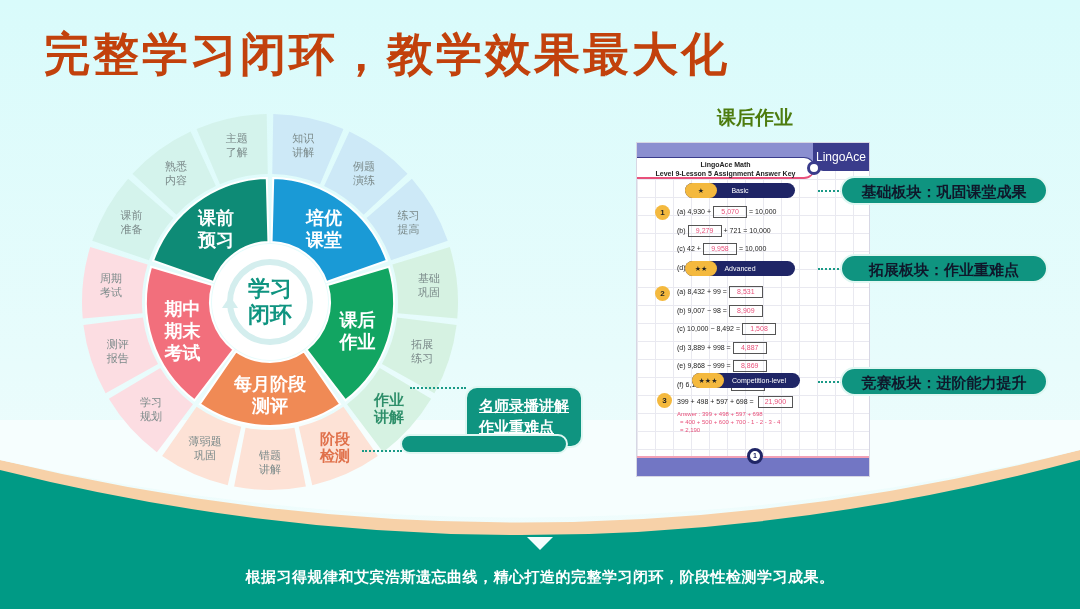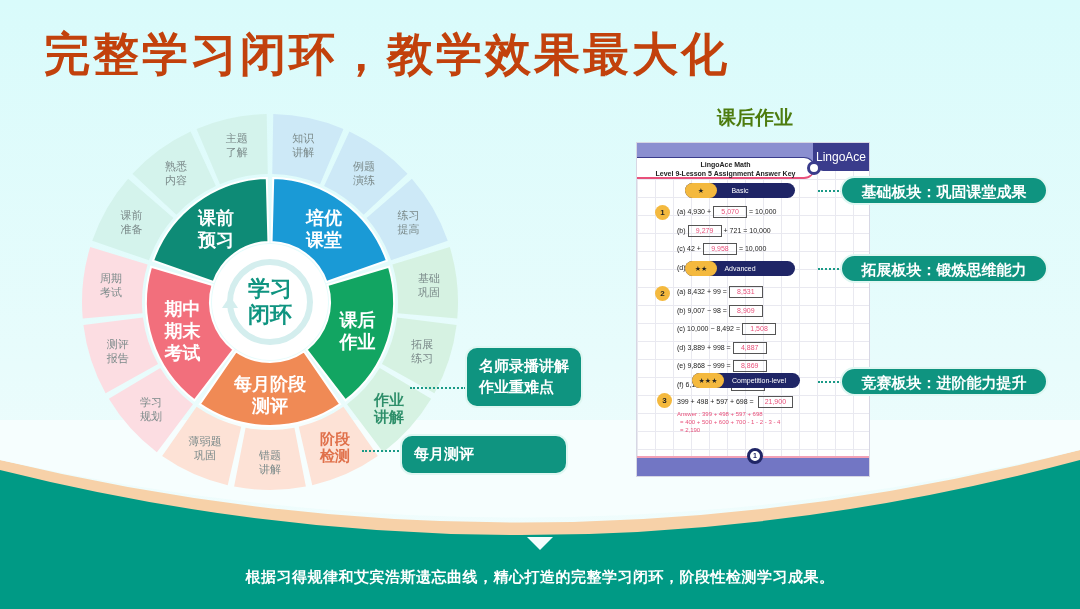--- a/index.html
+++ b/index.html
@@ -81,21 +81,21 @@
     display: inline-block; border: 1px solid #555; color: #e8507a; padding: 0 6px; min-width: 34px;
     text-align: center; line-height: 10px; margin: 0 2px;
   }
   .hw-explain { position: absolute; left: 40px; top: 267px; font-size: 6px; color: #e8507a; line-height: 8px; }
   .hw-bottom { position: absolute; left: 0; bottom: 0; width: 234px; height: 20px; background: #7276c4; border-top: 2px solid #f2a0b6; }
   .hw-page {
     position: absolute; left: 110px; bottom: 12px; width: 16px; height: 16px; border-radius: 50%;
     background: #fff; border: 3px solid #1f2566; font-size: 7px; font-weight: bold; text-align: center; line-height: 10px; color: #1f2566;
   }
   .side-pill {
-    position: absolute; left: 840px; width: 208px; height: 29px; background: #0f9480; color: #ffffff;
+    position: absolute; left: 840px; width: 208px; height: 29px; background: #0f9480; color: #0f172a;
     border-radius: 15px; font-size: 15px; font-weight: bold; line-height: 29px; text-align: center;
     border: 2px solid #dff7f2;
   }
 </style>
 </head>
 <body>
 
 <div class="page-title">完整学习闭环，教学效果最大化</div>
 
 <svg class="wave" viewBox="0 0 1080 169" preserveAspectRatio="none">
@@ -174,27 +174,26 @@
       <text x="102.50280050084588" y="247.42956348249515" text-anchor="middle" font-size="18" font-weight="bold" fill="#ffffff">考试</text>
       <circle cx="190" cy="190" r="58" fill="#ffffff"></circle>
       <circle cx="190" cy="190" r="40" fill="none" stroke="#d4eeee" stroke-width="6"></circle>
       <path d="M142 196 L150 184 L158 196 Z" fill="#d4eeee"></path>
       <text x="190" y="184" text-anchor="middle" font-size="22" font-weight="bold" fill="#0f9480">学习</text>
       <text x="190" y="210" text-anchor="middle" font-size="22" font-weight="bold" fill="#0f9480">闭环</text>
     </svg>
 </div>
 
 <div class="dotted" style="left:410px; top:387px; width:56px;"></div>
-<div class="callout-box" style="left:465px; top:346px; width:118px;">
+<div class="callout-box" style="left:465px; top:386px; width:118px;text-decoration:underline;">
   <div>名师录播讲解</div>
   <div>作业重难点</div>
 </div>
 <div class="dotted" style="left:362px; top:450px; width:40px;"></div>
 <div class="callout-box" style="left:400px; top:434px; width:168px;">
-  <div>每月测评</div>
 </div>
 
 <div class="hw-title">课后作业</div>
 <div class="hw-sheet">
   <div class="hw-topband"></div>
   <div class="hw-logo">LingoAce</div>
   <div class="hw-header">
     <div>LingoAce Math</div>
     <div>Level 9-Lesson 5 Assignment Answer Key</div>
   </div>
@@ -241,15 +240,15 @@
     <div style="padding-left:3px">= 2,190</div>
   </div>
 
   <div class="hw-bottom"></div>
   <div class="hw-page">1</div>
 </div>
 
 <div class="dotted" style="left:818px; top:190px; width:24px;"></div>
 <div class="side-pill" style="top:176px;">基础板块：巩固课堂成果</div>
 <div class="dotted" style="left:818px; top:268px; width:24px;"></div>
-<div class="side-pill" style="top:254px;">拓展板块：锻炼思维能力</div>
+<div class="side-pill" style="top:254px;">拓展板块：作业重难点</div>
 <div class="dotted" style="left:818px; top:381px; width:24px;"></div>
 <div class="side-pill" style="top:367px;">竞赛板块：进阶能力提升</div>
 
 </body></html>

